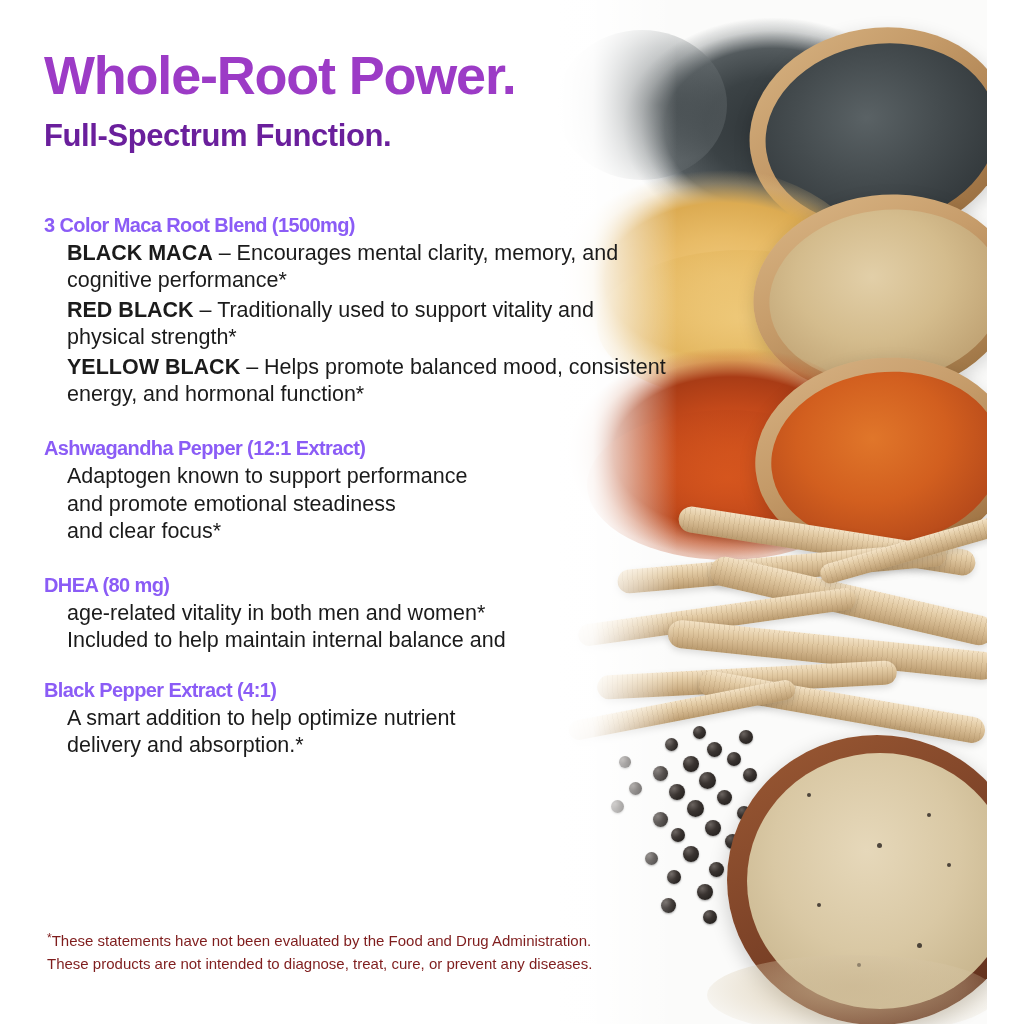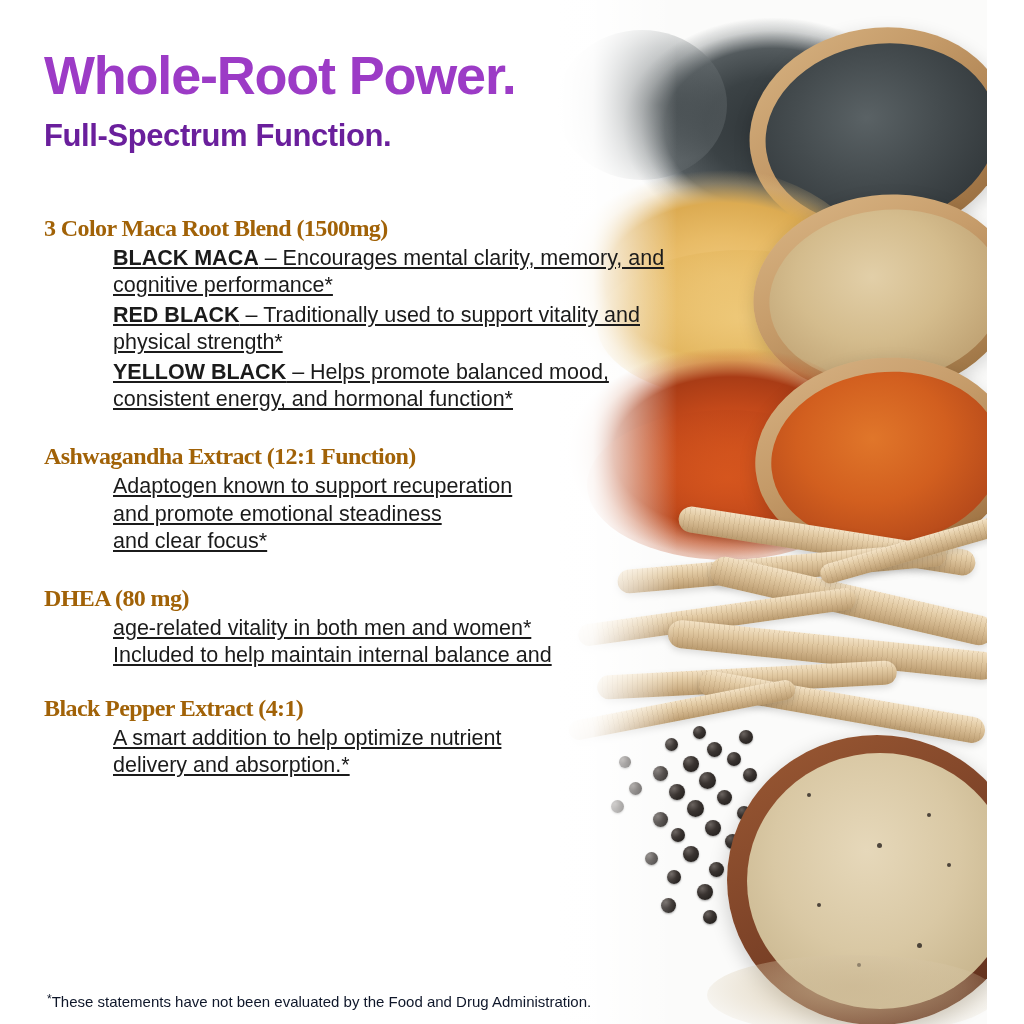--- a/index.html
+++ b/index.html
@@ -232,54 +232,52 @@
 
   .sections {
     position: absolute;
     top: 213px; left: 0;
     width: 700px;
   }
   .section { margin-bottom: 4px; }
 
   .sec-head {
     margin: 0 0 2px 44px;
-    font-size: 24px;
+    font-size: 20px;
     font-weight: 700;
     letter-spacing: -0.6px;
-    color: #a16207;
+    color: #8b5cf6;
     line-height: 1.25;
     white-space: nowrap;
-    font-family: Liberation Serif, serif;
   }
 
   .sec-body {
-    margin: 0 0 0 113px;
+    margin: 0 0 0 67px;
     font-size: 21.5px;
     font-weight: 400;
     color: #1b1b1b;
     line-height: 1.26;
     max-width: 600px;
-    text-decoration: underline;
   }
   .sec-body .lead {
     font-weight: 700;
   }
   .bullet { margin-bottom: 3px; }
 
   .gap-md { height: 24px; }
   .gap-sm { height: 20px; }
 
   .disclaimer {
     position: absolute;
     left: 47px;
-    top: 990px;
+    top: 929px;
     width: 680px;
     font-size: 15px;
     line-height: 1.55;
-    color: #0f172a;
+    color: #7f1d1d;
     font-weight: 400;
   }
   .disclaimer .star { vertical-align: 4px; font-size: 12px; }
   .disclaimer div { white-space: nowrap; }
 </style>
 </head>
 <body>
 
 <div id="page">
 
@@ -373,23 +371,23 @@
           </div>
           <div class="bullet">
             <span class="lead">YELLOW BLACK</span><span> – Helps promote balanced mood, consistent energy, and hormonal function*</span>
           </div>
         </div>
       </div>
 
       <div class="gap-md"></div>
 
       <div class="section">
-        <div class="sec-head">Ashwagandha Extract (12:1 Function)</div>
+        <div class="sec-head">Ashwagandha Pepper (12:1 Extract)</div>
         <div class="sec-body">
-          <div>Adaptogen known to support recuperation</div>
+          <div>Adaptogen known to support performance</div>
           <div>and promote emotional steadiness</div>
           <div>and clear focus*</div>
         </div>
       </div>
 
       <div class="gap-md"></div>
 
       <div class="section">
         <div class="sec-head">DHEA (80 mg)</div>
         <div class="sec-body">
@@ -405,16 +403,17 @@
         <div class="sec-body">
           <div>A smart addition to help optimize nutrient</div>
           <div>delivery and absorption.*</div>
         </div>
       </div>
 
     </div>
 
     <div class="disclaimer">
       <div><span class="star">*</span><span>These statements have not been evaluated by the Food and Drug Administration.</span></div>
+      <div>These products are not intended to diagnose, treat, cure, or prevent any diseases.</div>
     </div>
 
   </div>
 </div>
 
 </body></html>

